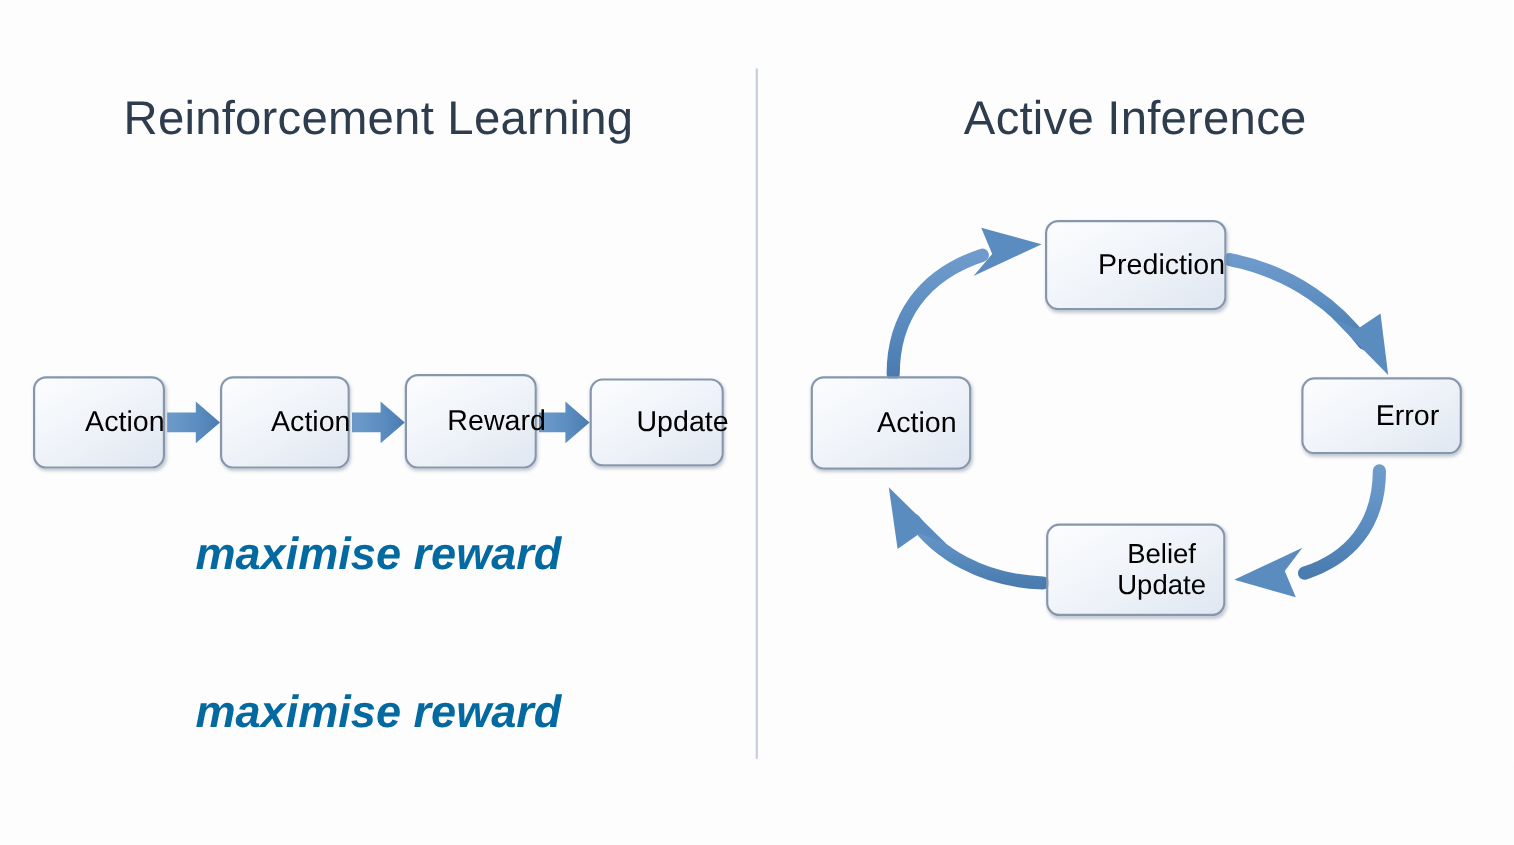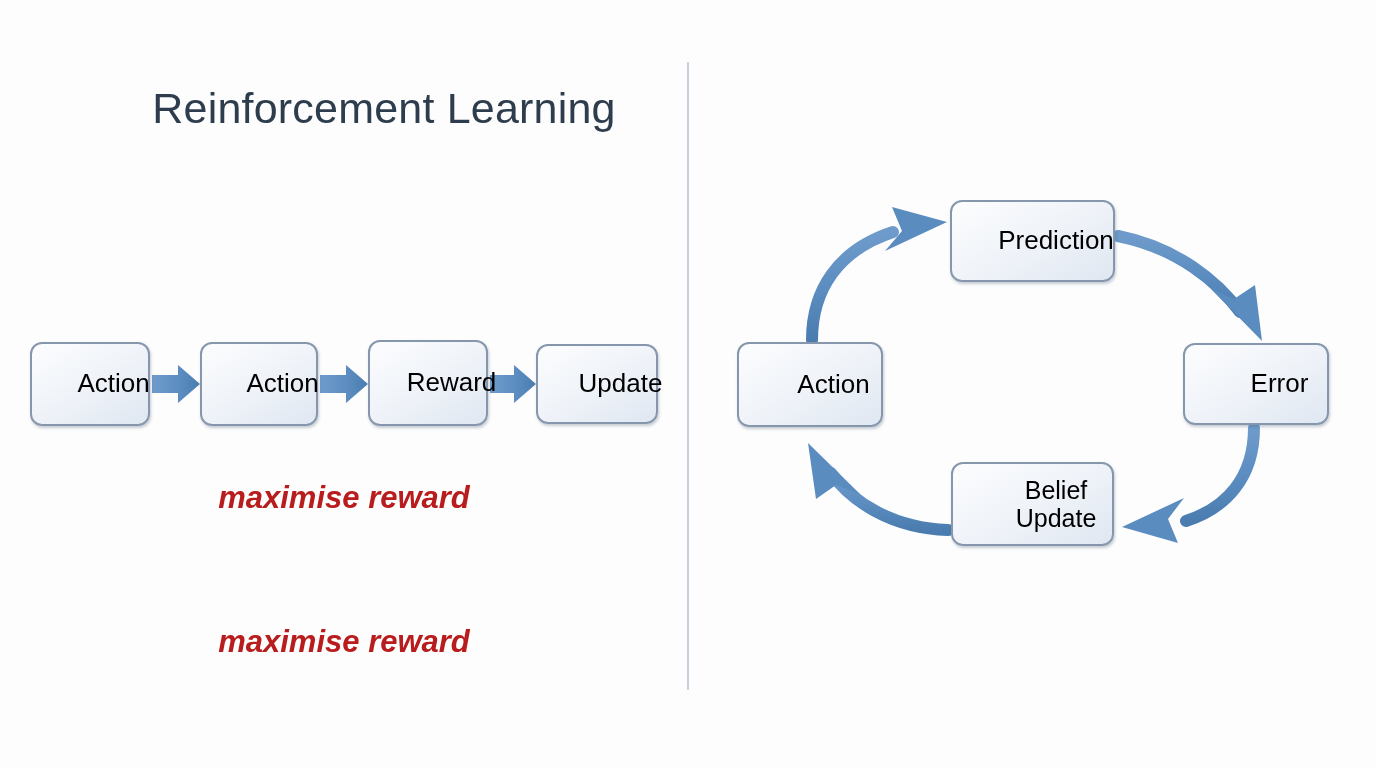--- a/index.html
+++ b/index.html
@@ -28,21 +28,21 @@
   .panel-title {
     position: absolute;
     font-family: "Liberation Sans", sans-serif;
     font-size: 43px;
     font-weight: 400;
     color: #2e3d4d;
     letter-spacing: 0.2px;
     white-space: nowrap;
     text-align: center;
   }
-  #title-left  { left: 0px;   top: 84px; width: 688px; padding-left: 40px; }
+  #title-left  { left: 0px;   top: 84px; width: 688px; }
   #title-right { left: 688px; top: 84px; width: 688px; }
 
   
   #divider {
     position: absolute;
     left: 687px;
     top: 62px;
     width: 2px;
     height: 628px;
     background: #c6cfdb;
@@ -72,32 +72,32 @@
   }
 
   
   #n-state  { left: 30px;  top: 342px; width: 120px; height: 84px; }
   #n-action { left: 200px; top: 342px; width: 118px; height: 84px; }
   #n-reward { left: 368px; top: 340px; width: 120px; height: 86px; }
   #n-update { left: 536px; top: 344px; width: 122px; height: 80px; }
 
   
   #n-prediction { left: 950px;  top: 200px; width: 165px; height: 82px; }
-  #n-error      { left: 1183px; top: 343px; width: 146px; height: 82px; text-align: right; }
-  #n-belief     { left: 951px;  top: 462px; width: 163px; height: 84px; font-size: 25px; }
+  #n-error      { left: 1183px; top: 343px; width: 146px; height: 70px; text-align: right; }
+  #n-belief     { left: 951px;  top: 476px; width: 163px; height: 84px; font-size: 25px; }
   #n-action-r   { left: 737px;  top: 342px; width: 146px; height: 85px; }
 
   
   .caption {
     position: absolute;
     font-family: "Liberation Sans", sans-serif;
     font-style: italic;
     font-weight: bold;
-    font-size: 31px;
-    color: #b91c1c;
+    font-size: 41px;
+    color: #0369a1;
     white-space: nowrap;
     text-align: center;
   }
   #cap-left-1  { left: 0px;   top: 480px; width: 688px; }
   #cap-left-2  { left: 0px;   top: 624px; width: 688px; }
   #cap-right-1 { left: 688px; top: 624px; width: 688px; }
 
   #arrows {
     position: absolute;
     left: 0; top: 0;
@@ -108,20 +108,21 @@
 </style>
 </head>
 <body>
 
 <div id="canvas">
 
   <div id="divider"></div>
 
   <div class="panel-title" id="title-left">Reinforcement Learning</div>
 
+  <div class="panel-title" id="title-right">Active Inference</div>
 
   <svg id="arrows" viewBox="0 0 1376 768" width="1376" height="768">
     <defs>
       <linearGradient id="agrad" x1="0" y1="0" x2="0" y2="1">
         <stop offset="0%" stop-color="#6e9bcb"></stop>
         <stop offset="55%" stop-color="#5b8cc0"></stop>
         <stop offset="100%" stop-color="#4a7cb0"></stop>
       </linearGradient>
       <linearGradient id="agradh" x1="0" y1="0" x2="1" y2="0">
         <stop offset="0%" stop-color="#6e9bcb"></stop>

